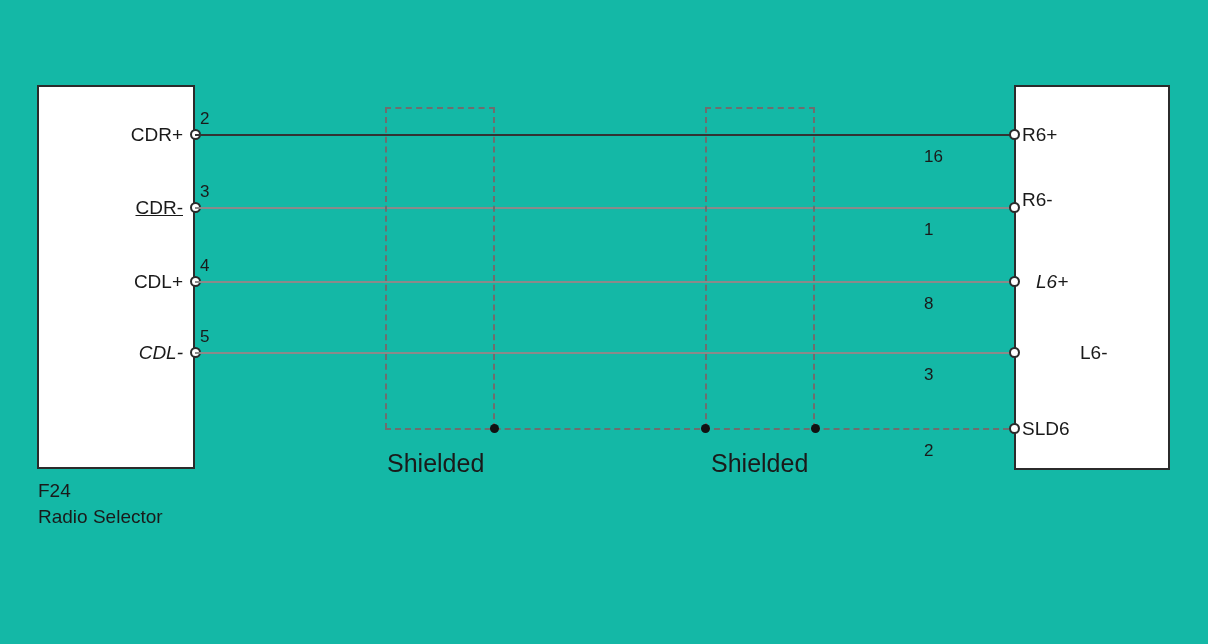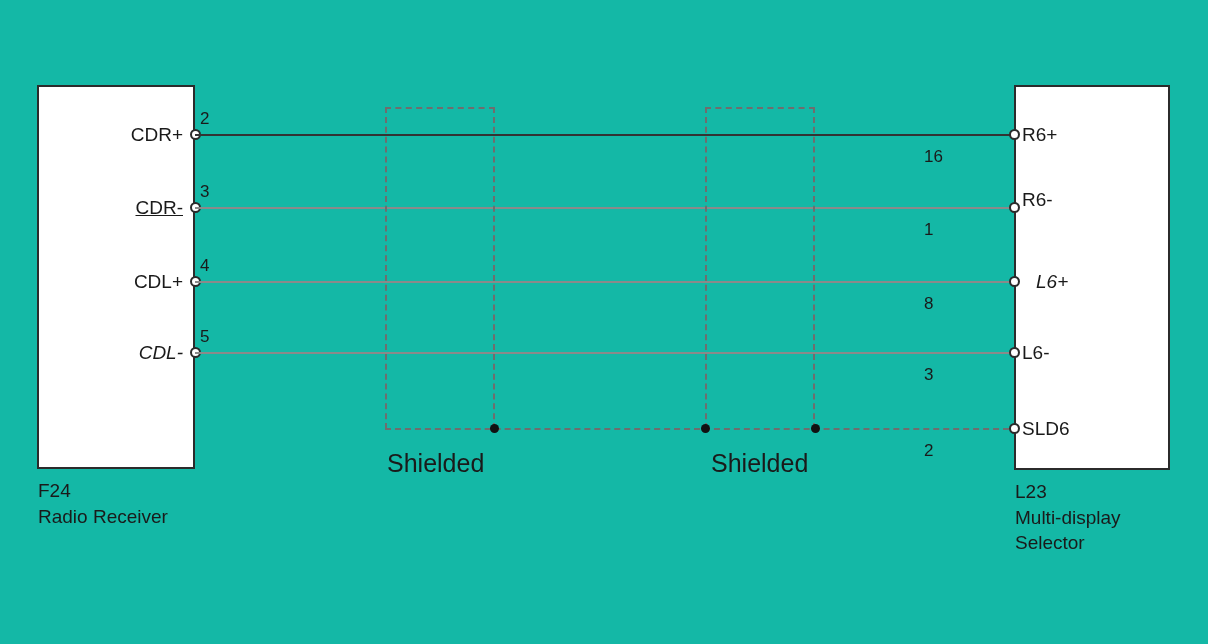--- a/index.html
+++ b/index.html
@@ -48,21 +48,21 @@
   <div class="pin-num" style="left:200px;top:183px;">3</div>
   <div class="pin-num" style="left:200px;top:257px;">4</div>
   <div class="pin-num" style="left:200px;top:328px;">5</div>
 
   <div class="term" style="left:190px;top:129px;"></div>
   <div class="term" style="left:190px;top:202px;"></div>
   <div class="term" style="left:190px;top:276px;"></div>
   <div class="term" style="left:190px;top:347px;"></div>
 
   <div class="box-caption" style="left:38px;top:478px;">F24
-Radio Receiver</div>
+Radio Selector</div>
 
   <div class="wire" style="left:195px;top:134px;width:824px;border-top-color:#333333;"></div>
   <div class="wire" style="left:195px;top:207px;width:824px;border-top-color:#8a8a8a;"></div>
   <div class="wire" style="left:195px;top:281px;width:824px;border-top-color:#8a8a8a;"></div>
   <div class="wire" style="left:195px;top:352px;width:824px;border-top-color:#8a8a8a;"></div>
 
   <div class="shield-box" style="left:385px;top:107px;width:110px;height:322px;"></div>
   <div class="shield-box" style="left:705px;top:107px;width:110px;height:322px;"></div>
 
   <div class="shield-caption" style="left:387px;top:451px;">Shielded</div>
@@ -84,20 +84,17 @@
 
   <div class="term" style="left:1009px;top:129px;"></div>
   <div class="term" style="left:1009px;top:202px;"></div>
   <div class="term" style="left:1009px;top:276px;"></div>
   <div class="term" style="left:1009px;top:347px;"></div>
   <div class="term" style="left:1009px;top:423px;"></div>
 
   <div class="pin-label" style="left:1022px;top:125px;text-align:center;">R6+</div>
   <div class="pin-label" style="left:1022px;top:190px;">R6-</div>
   <div class="pin-label" style="left:1036px;top:272px;font-style:italic;">L6+</div>
-  <div class="pin-label" style="left:1022px;top:343px;">L6-</div>
+  <div class="pin-label" style="left:1080px;top:343px;">L6-</div>
   <div class="pin-label" style="left:1022px;top:419px;">SLD6</div>
 
-  <div class="box-caption" style="left:1015px;top:479px;">L23
-Multi-display
-Selector</div>
 
 </div>
 
 </body></html>

